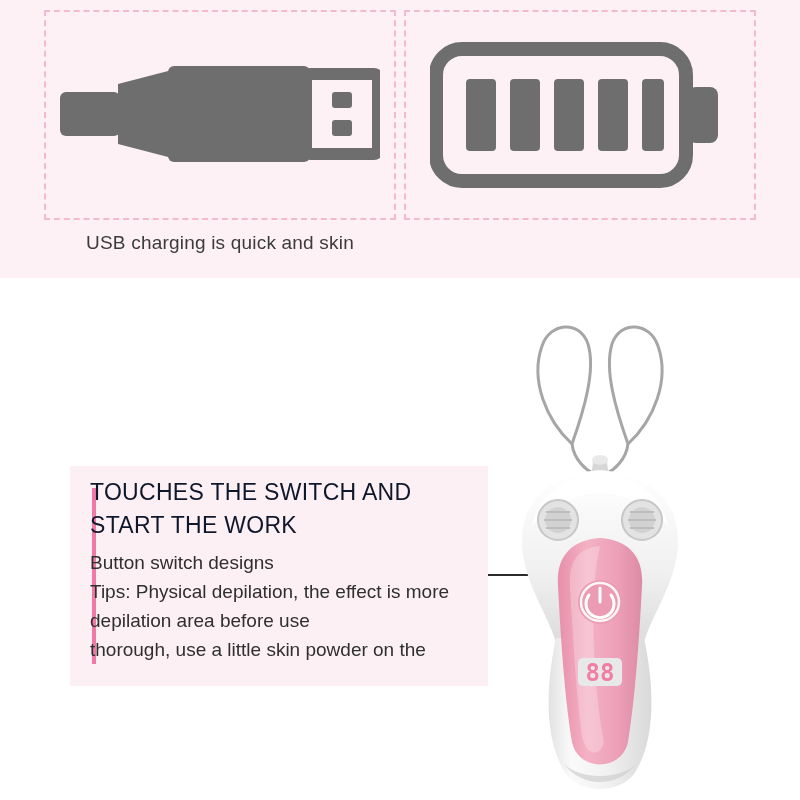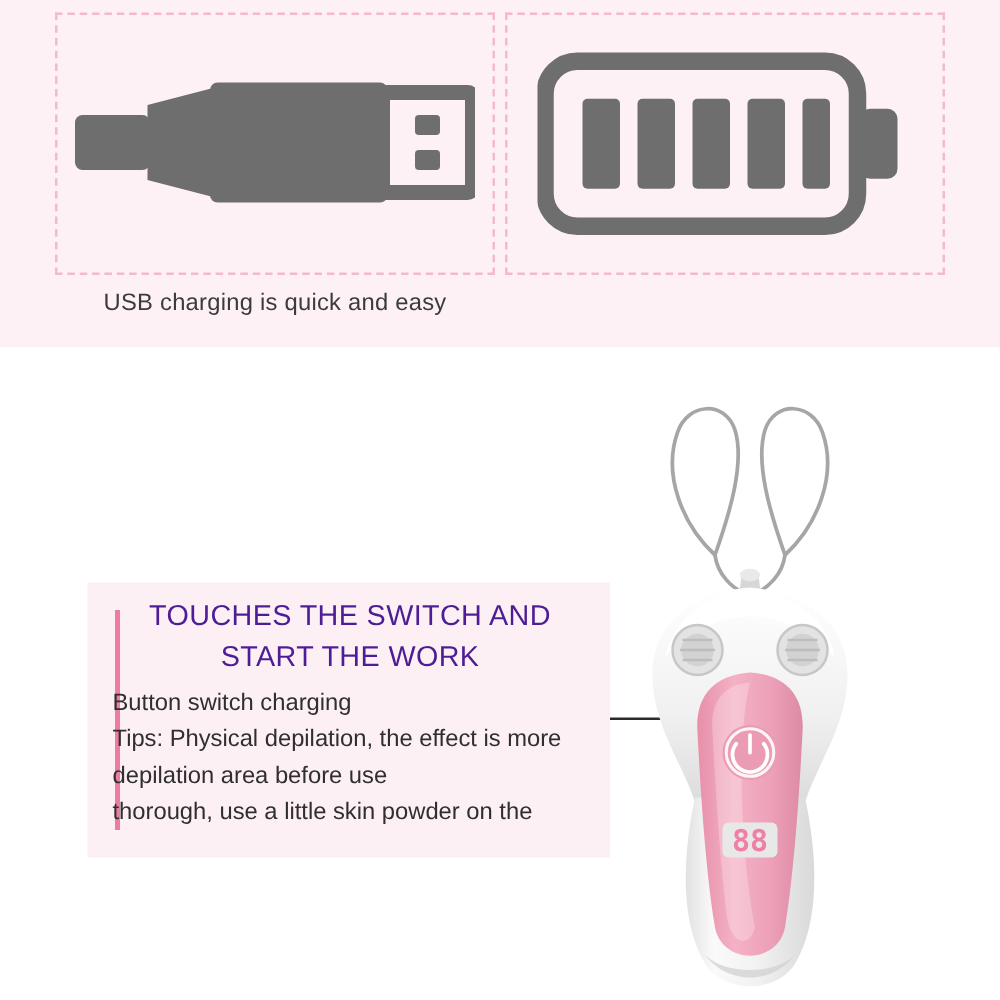--- a/index.html
+++ b/index.html
@@ -97,23 +97,22 @@
     height: 176px;
     background: #f07aa6;
   }
   .headline {
     position: absolute;
     left: 20px;
     top: 10px;
     width: 380px;
     font-size: 23px;
     line-height: 33px;
-    color: #4c1d95;
+    color: #0f172a;
     letter-spacing: 0.3px;
-    text-align: center;
   }
   .body-text {
     position: absolute;
     left: 20px;
     top: 82px;
     width: 390px;
     font-size: 19px;
     line-height: 29px;
     color: #2f2f2f;
   }
@@ -164,21 +163,21 @@
           <polygon points="58,44 112,30 112,118 58,104" fill="#6e6e6e"></polygon>
 
           <rect x="108" y="26" width="142" height="96" rx="6" fill="#6e6e6e"></rect>
 
           <rect x="246" y="34" width="72" height="80" rx="4" fill="none" stroke="#6e6e6e" stroke-width="12"></rect>
 
           <rect x="272" y="52" width="20" height="16" rx="3" fill="#6e6e6e"></rect>
           <rect x="272" y="80" width="20" height="16" rx="3" fill="#6e6e6e"></rect>
         </svg>
       </div>
-      <div class="feature-caption">USB charging is quick and easy</div>
+      <div class="feature-caption">USB charging is quick and skin</div>
     </div>
 
     <div class="feature-cell right">
       <div class="dashed-box"></div>
       <div class="icon-wrap">
         <svg width="300" height="160" viewBox="0 0 300 160" aria-hidden="true">
 
           <rect x="6" y="14" width="250" height="132" rx="26" fill="none" stroke="#6e6e6e" stroke-width="14"></rect>
 
           <rect x="258" y="52" width="30" height="56" rx="8" fill="#6e6e6e"></rect>
@@ -195,21 +194,21 @@
 
   <div class="lower">
 
     <div class="text-card">
       <div class="accent-bar"></div>
       <div class="headline">
         <span class="line">TOUCHES THE SWITCH AND</span>
         <span class="line">START THE WORK</span>
       </div>
       <div class="body-text">
-        <span class="line">Button switch charging</span>
+        <span class="line">Button switch designs</span>
         <span class="line">Tips: Physical depilation, the effect is more</span>
         <span class="line">depilation area before use</span>
         <span class="line">thorough, use a little skin powder on the</span>
       </div>
     </div>
 
     <div class="pointer-line"></div>
     <div class="pointer-dot"></div>
 
     <div class="device">

